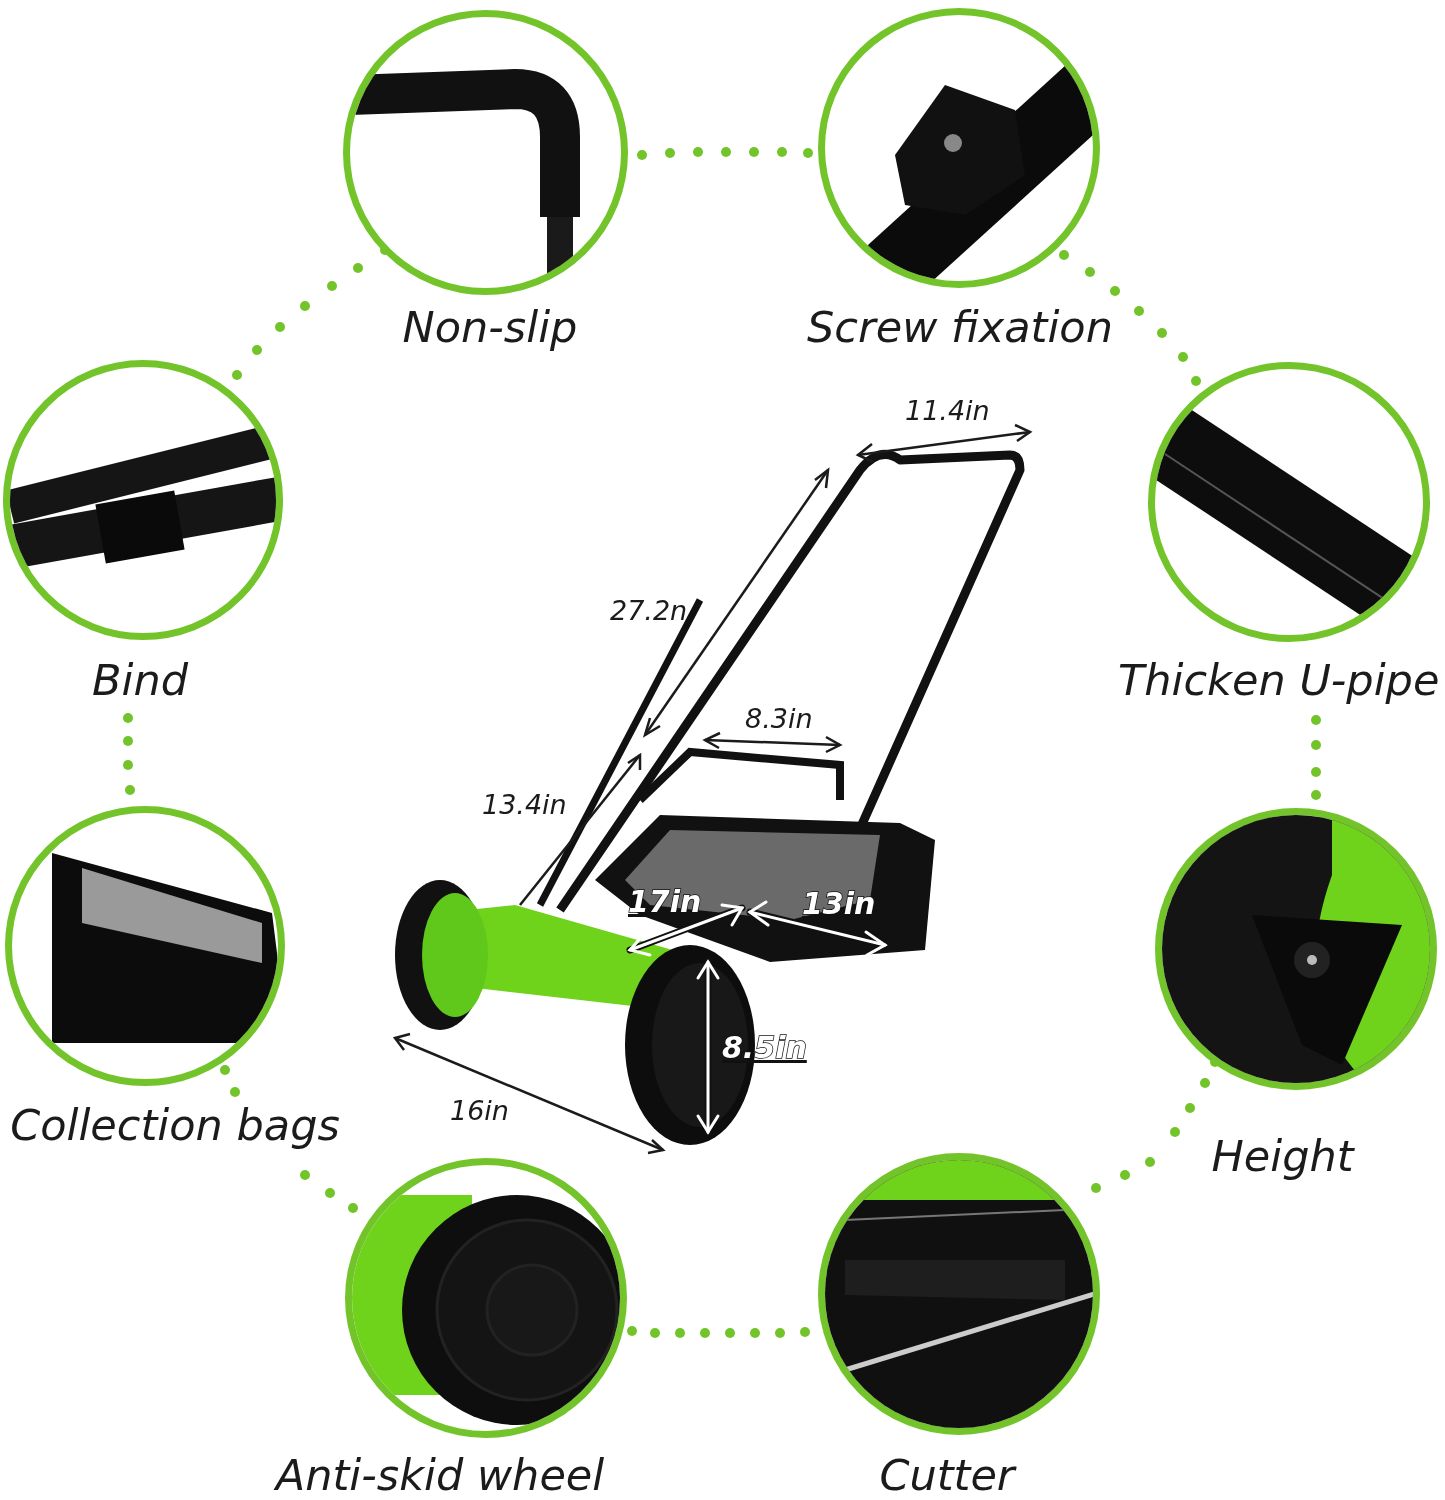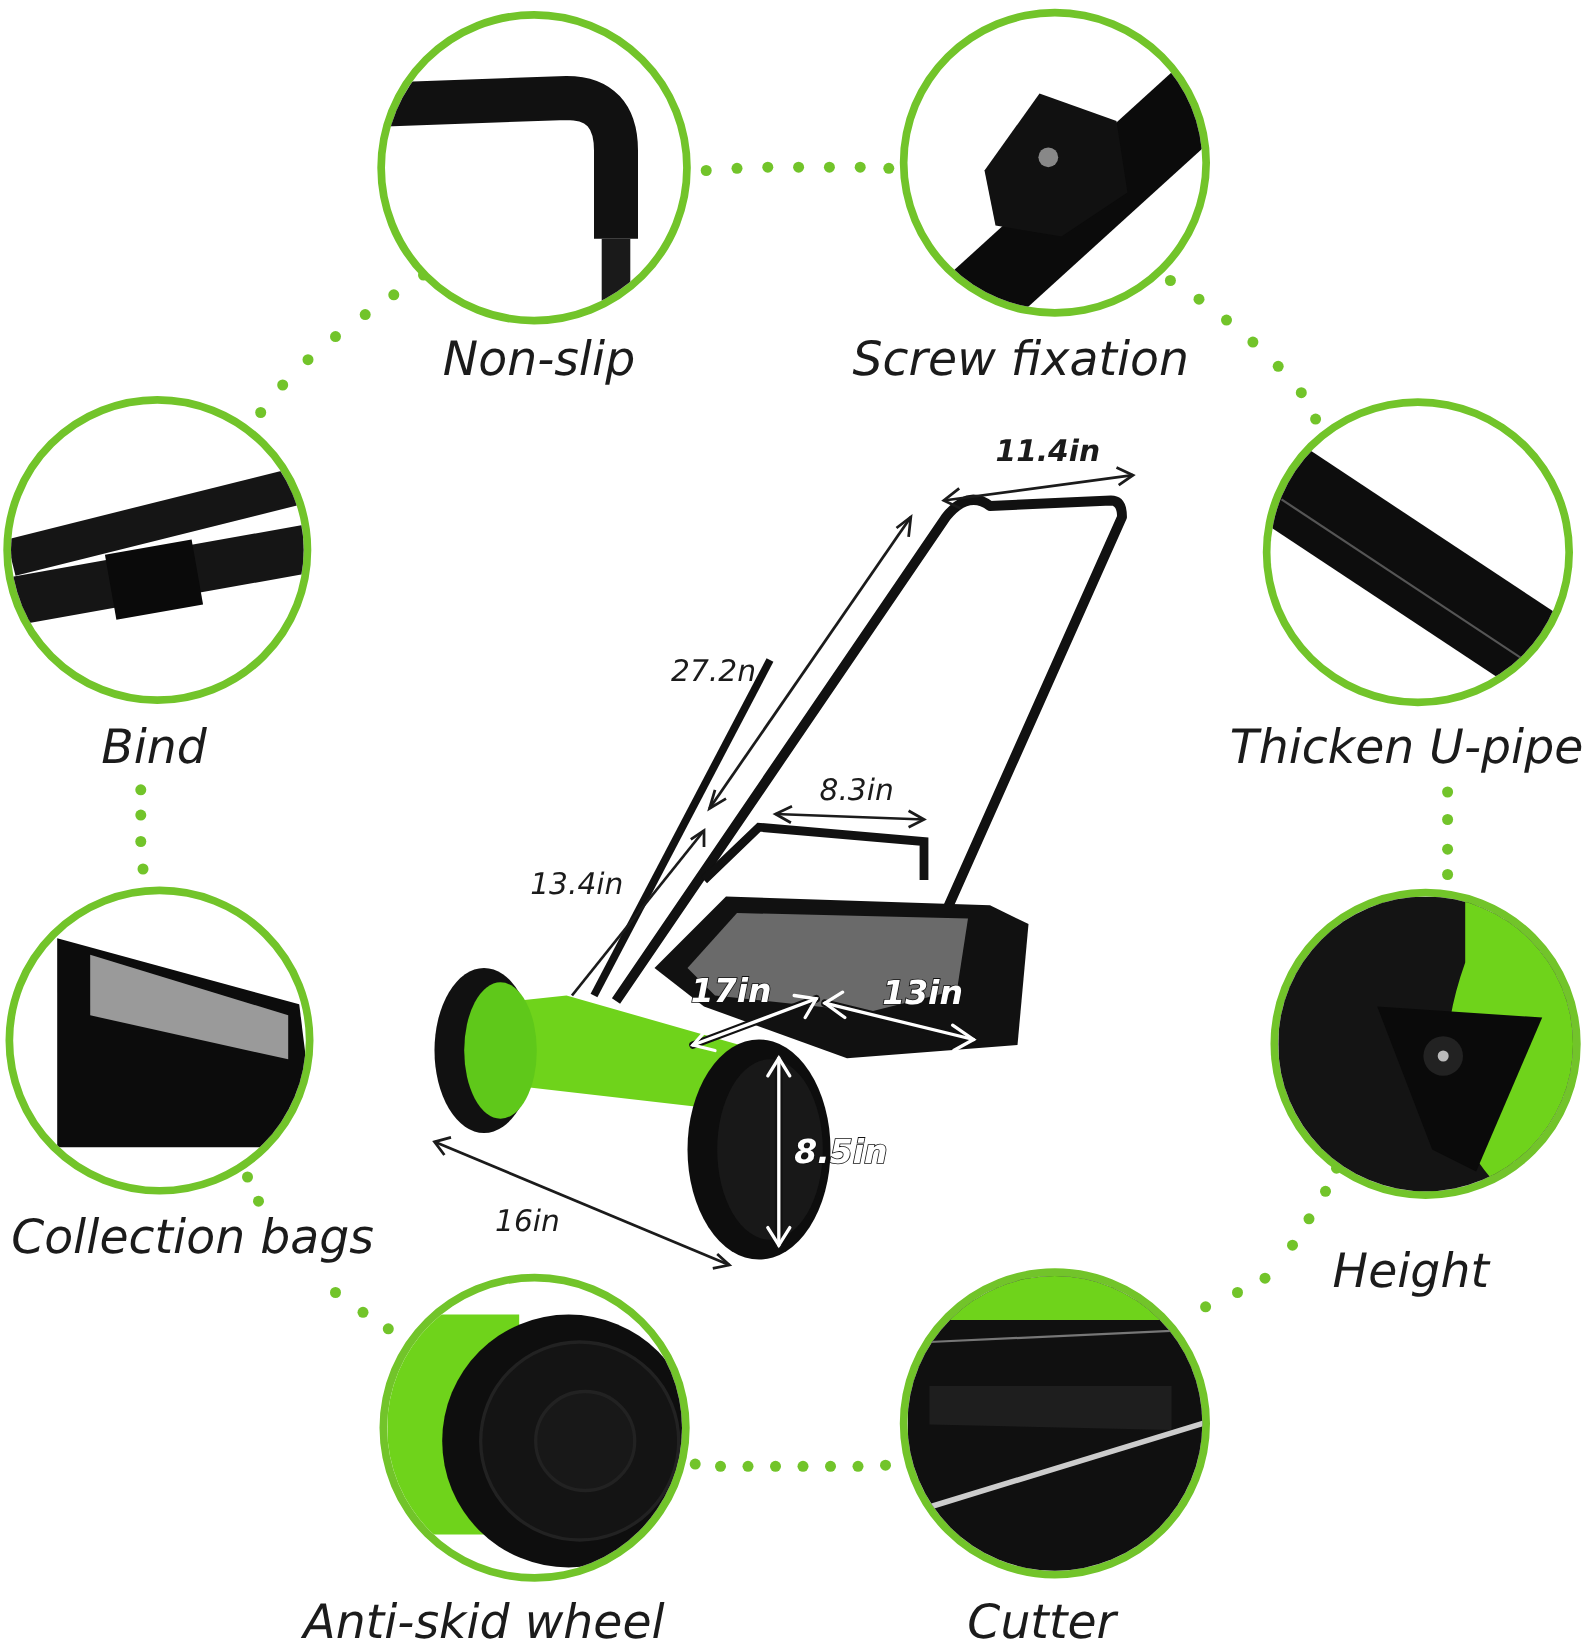--- a/index.html
+++ b/index.html
@@ -2,21 +2,21 @@
 <html><head>
 <meta charset="utf-8">
 <style>
   html,body{margin:0;padding:0;background:#fff;}
   body{width:1445px;height:1500px;position:relative;overflow:hidden;font-family:"DejaVu Sans",sans-serif;}
   .stage{position:absolute;left:0;top:0;width:1439px;height:1500px;}
   .feature{position:absolute;}
   .ring{position:absolute;border:7px solid #72c42a;border-radius:50%;background:#fff;overflow:hidden;box-sizing:border-box;}
   .lbl{position:absolute;font-style:italic;font-size:43px;color:#1b1b1b;text-align:center;line-height:50px;white-space:nowrap;}
   .dim{position:absolute;font-style:italic;font-size:27px;color:#1b1b1b;white-space:nowrap;}
-  .dim.white{color:#fff;font-weight:bold;-webkit-text-stroke:1.5px #111;paint-order:stroke fill;font-size:30px;}
+  .dim.white{color:#fff;font-weight:bold;-webkit-text-stroke:1.5px #111;paint-order:stroke fill;font-size:30px;text-decoration:underline;}
   svg{position:absolute;left:0;top:0;}
 </style>
 </head>
 <body>
 
 <div class="stage">
 
   <svg width="1445" height="1500">
     <g fill="#72c42a">
 
@@ -92,21 +92,21 @@
   </div>
 
   <div class="feature">
     <div class="ring" style="left:818px;top:8px;width:282px;height:280px;">
       <svg width="282" height="280">
           <path d="M40 280 L282 60" stroke="#0b0b0b" stroke-width="70" fill="none"></path>
           <polygon points="70,140 120,70 190,95 200,160 140,200 80,190" fill="#111"></polygon>
           <circle cx="128" cy="128" r="9" fill="#888"></circle>
         </svg>
     </div>
-    <div class="lbl" style="left:768px;top:302px;width:320px;text-align:center;">Screw fixation</div>
+    <div class="lbl" style="left:800px;top:302px;width:320px;text-align:center;">Screw fixation</div>
   </div>
 
   <div class="feature">
     <div class="ring" style="left:3px;top:360px;width:280px;height:280px;">
       <svg width="280" height="280">
           <path d="M0 140 L280 70" stroke="#151515" stroke-width="34" fill="none"></path>
           <path d="M0 180 L280 130" stroke="#151515" stroke-width="44" fill="none"></path>
           <rect x="90" y="130" width="80" height="60" fill="#0a0a0a" transform="rotate(-10 130 160)"></rect>
         </svg>
     </div>
@@ -220,21 +220,21 @@
         <path d="M722 905 L742 908 L732 925"></path>
       <path d="M750 912 L885 945"></path>
         <path d="M766 902 L750 912 L768 925"></path>
         <path d="M866 932 L885 945 L867 955"></path>
       <path d="M708 962 L708 1132"></path>
         <path d="M698 978 L708 962 L718 978"></path>
         <path d="M698 1116 L708 1132 L718 1116"></path>
     </g>
   </svg>
 
-  <div class="dim" style="left:905px;top:395px;font-weight:bold;">11.4in</div>
+  <div class="dim" style="left:905px;top:395px;">11.4in</div>
   <div class="dim" style="left:610px;top:595px;">27.2n</div>
   <div class="dim" style="left:745px;top:703px;">8.3in</div>
   <div class="dim" style="left:482px;top:749px;margin-top:40px;">13.4in</div>
   <div class="dim white" style="left:628px;top:884px;">17in</div>
   <div class="dim white" style="left:802px;top:886px;">13in</div>
   <div class="dim white" style="left:722px;top:1030px;">8.5in</div>
   <div class="dim" style="left:450px;top:1095px;">16in</div>
 </div>
 
 </body></html>

